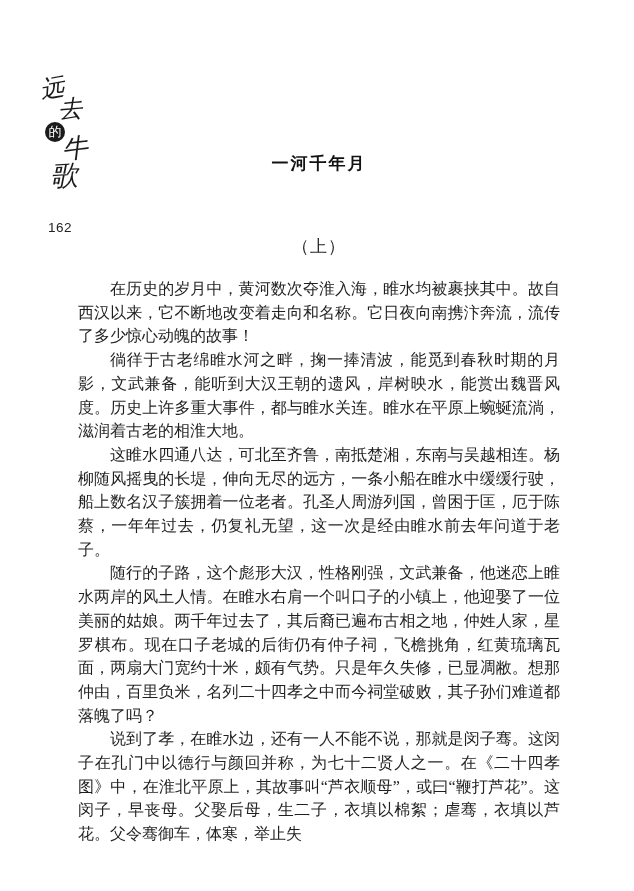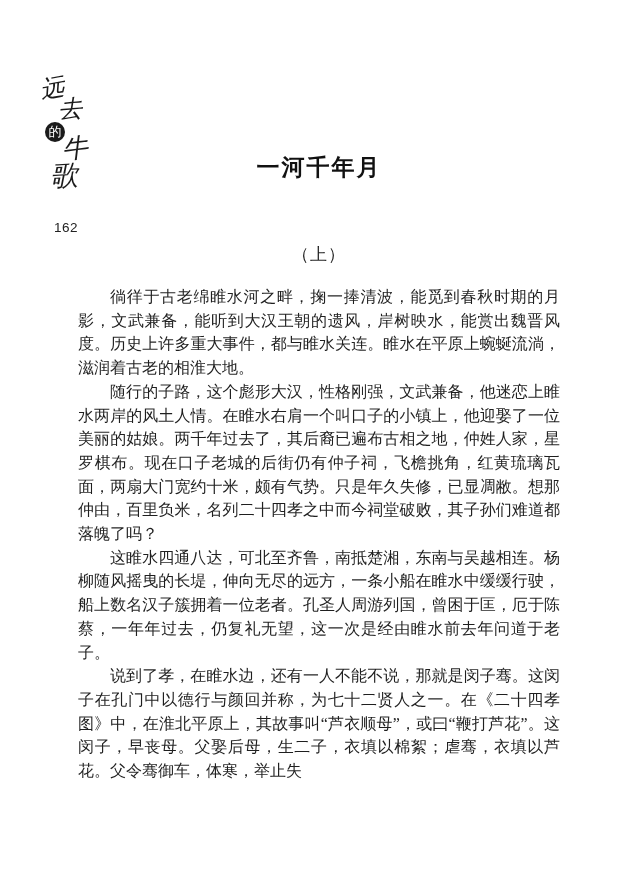--- a/index.html
+++ b/index.html
@@ -45,40 +45,40 @@
     font-size: 13px;
     line-height: 20px;
     text-align: center;
     font-style: normal;
   }
   .cal-3 { left: 26px; top: 60px;  font-size: 26px; transform: rotate(-7deg); }
   .cal-4 { left: 14px; top: 86px;  font-size: 28px; transform: rotate(-3deg); }
 
   .folio {
     position: absolute;
-    left: 54px;
+    left: 48px;
     top: 220px;
     font-family: "Liberation Sans", "DejaVu Sans", sans-serif;
     font-size: 13.5px;
     letter-spacing: 0.5px;
     color: #222222;
   }
 
   
   .content {
     position: absolute;
     left: 78px;
     top: 0;
     width: 482px;
   }
   .article-title {
     margin: 0;
     padding-top: 152px;
     text-align: center;
-    font-size: 23px;
+    font-size: 17px;
     font-weight: bold;
     letter-spacing: 2px;
     color: #111111;
   }
   .section-label {
     margin: 0;
     padding-top: 60px;
     text-align: center;
     font-size: 17px;
     letter-spacing: 1px;
@@ -108,20 +108,21 @@
     <span class="cal-char cal-3">牛</span>
     <span class="cal-char cal-4">歌</span>
   </div>
 
   <div class="folio">162</div>
 
   <div class="content">
     <h1 class="article-title">一河千年月</h1>
     <div class="section-label">（上）</div>
     <div class="body-text">
+      <p>在历史的岁月中，黄河数次夺淮入海，睢水均被裹挟其中。故自西汉以来，它不断地改变着走向和名称。它日夜向南携汴奔流，流传了多少惊心动魄的故事！</p>
       <p>徜徉于古老绵睢水河之畔，掬一捧清波，能觅到春秋时期的月影，文武兼备，能听到大汉王朝的遗风，岸树映水，能赏出魏晋风度。历史上许多重大事件，都与睢水关连。睢水在平原上蜿蜒流淌，滋润着古老的相淮大地。</p>
+      <p>这睢水四通八达，可北至齐鲁，南抵楚湘，东南与吴越相连。杨柳随风摇曳的长堤，伸向无尽的远方，一条小船在睢水中缓缓行驶，船上数名汉子簇拥着一位老者。孔圣人周游列国，曾困于匡，厄于陈蔡，一年年过去，仍复礼无望，这一次是经由睢水前去年问道于老子。</p>
       <p>随行的子路，这个彪形大汉，性格刚强，文武兼备，他迷恋上睢水两岸的风土人情。在睢水右肩一个叫口子的小镇上，他迎娶了一位美丽的姑娘。两千年过去了，其后裔已遍布古相之地，仲姓人家，星罗棋布。现在口子老城的后街仍有仲子祠，飞檐挑角，红黄琉璃瓦面，两扇大门宽约十米，颇有气势。只是年久失修，已显凋敝。想那仲由，百里负米，名列二十四孝之中而今祠堂破败，其子孙们难道都落魄了吗？</p>
-      <p>这睢水四通八达，可北至齐鲁，南抵楚湘，东南与吴越相连。杨柳随风摇曳的长堤，伸向无尽的远方，一条小船在睢水中缓缓行驶，船上数名汉子簇拥着一位老者。孔圣人周游列国，曾困于匡，厄于陈蔡，一年年过去，仍复礼无望，这一次是经由睢水前去年问道于老子。</p>
       <p>说到了孝，在睢水边，还有一人不能不说，那就是闵子骞。这闵子在孔门中以德行与颜回并称，为七十二贤人之一。在《二十四孝图》中，在淮北平原上，其故事叫“芦衣顺母”，或曰“鞭打芦花”。这闵子，早丧母。父娶后母，生二子，衣填以棉絮；虐骞，衣填以芦花。父令骞御车，体寒，举止失</p>
     </div>
   </div>
 
 </div>
 
 </body></html>

